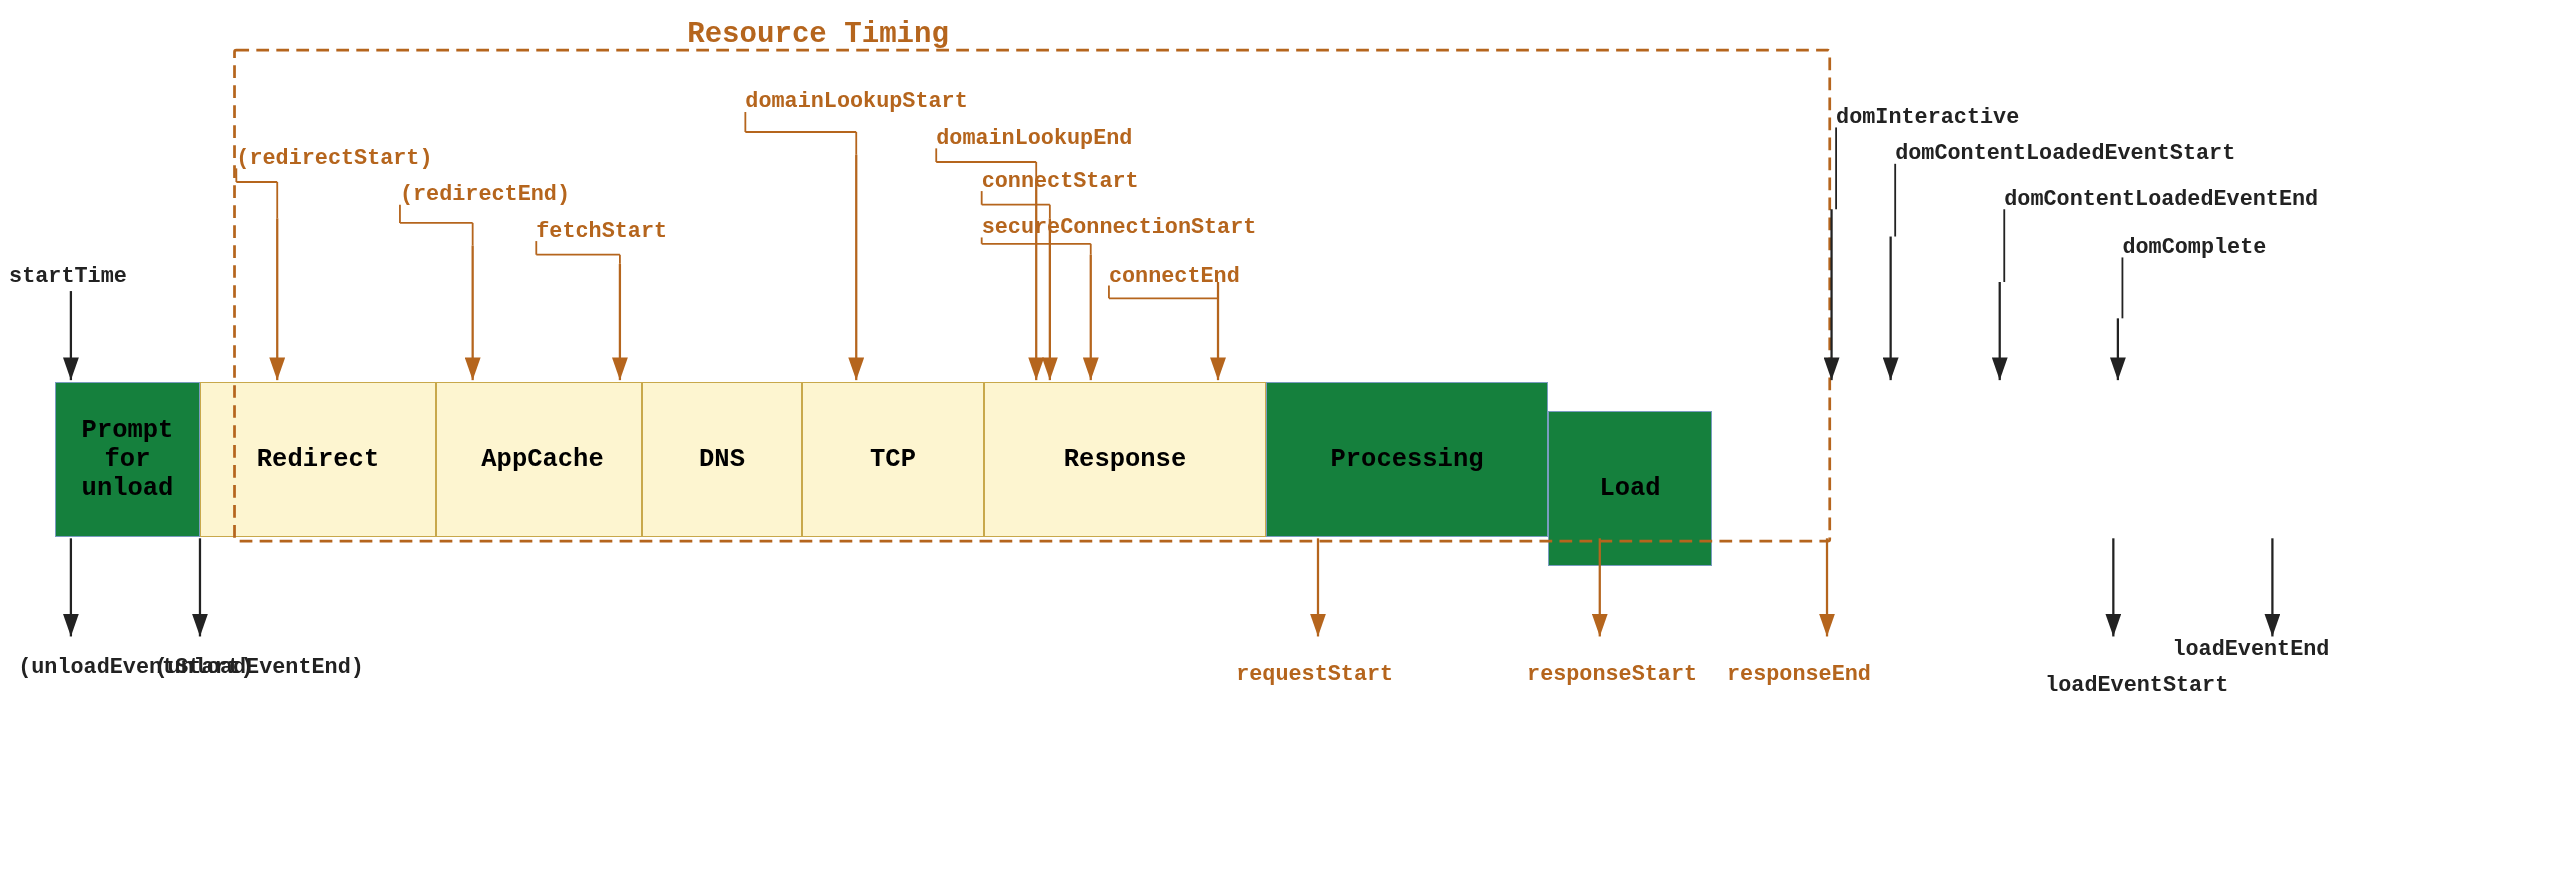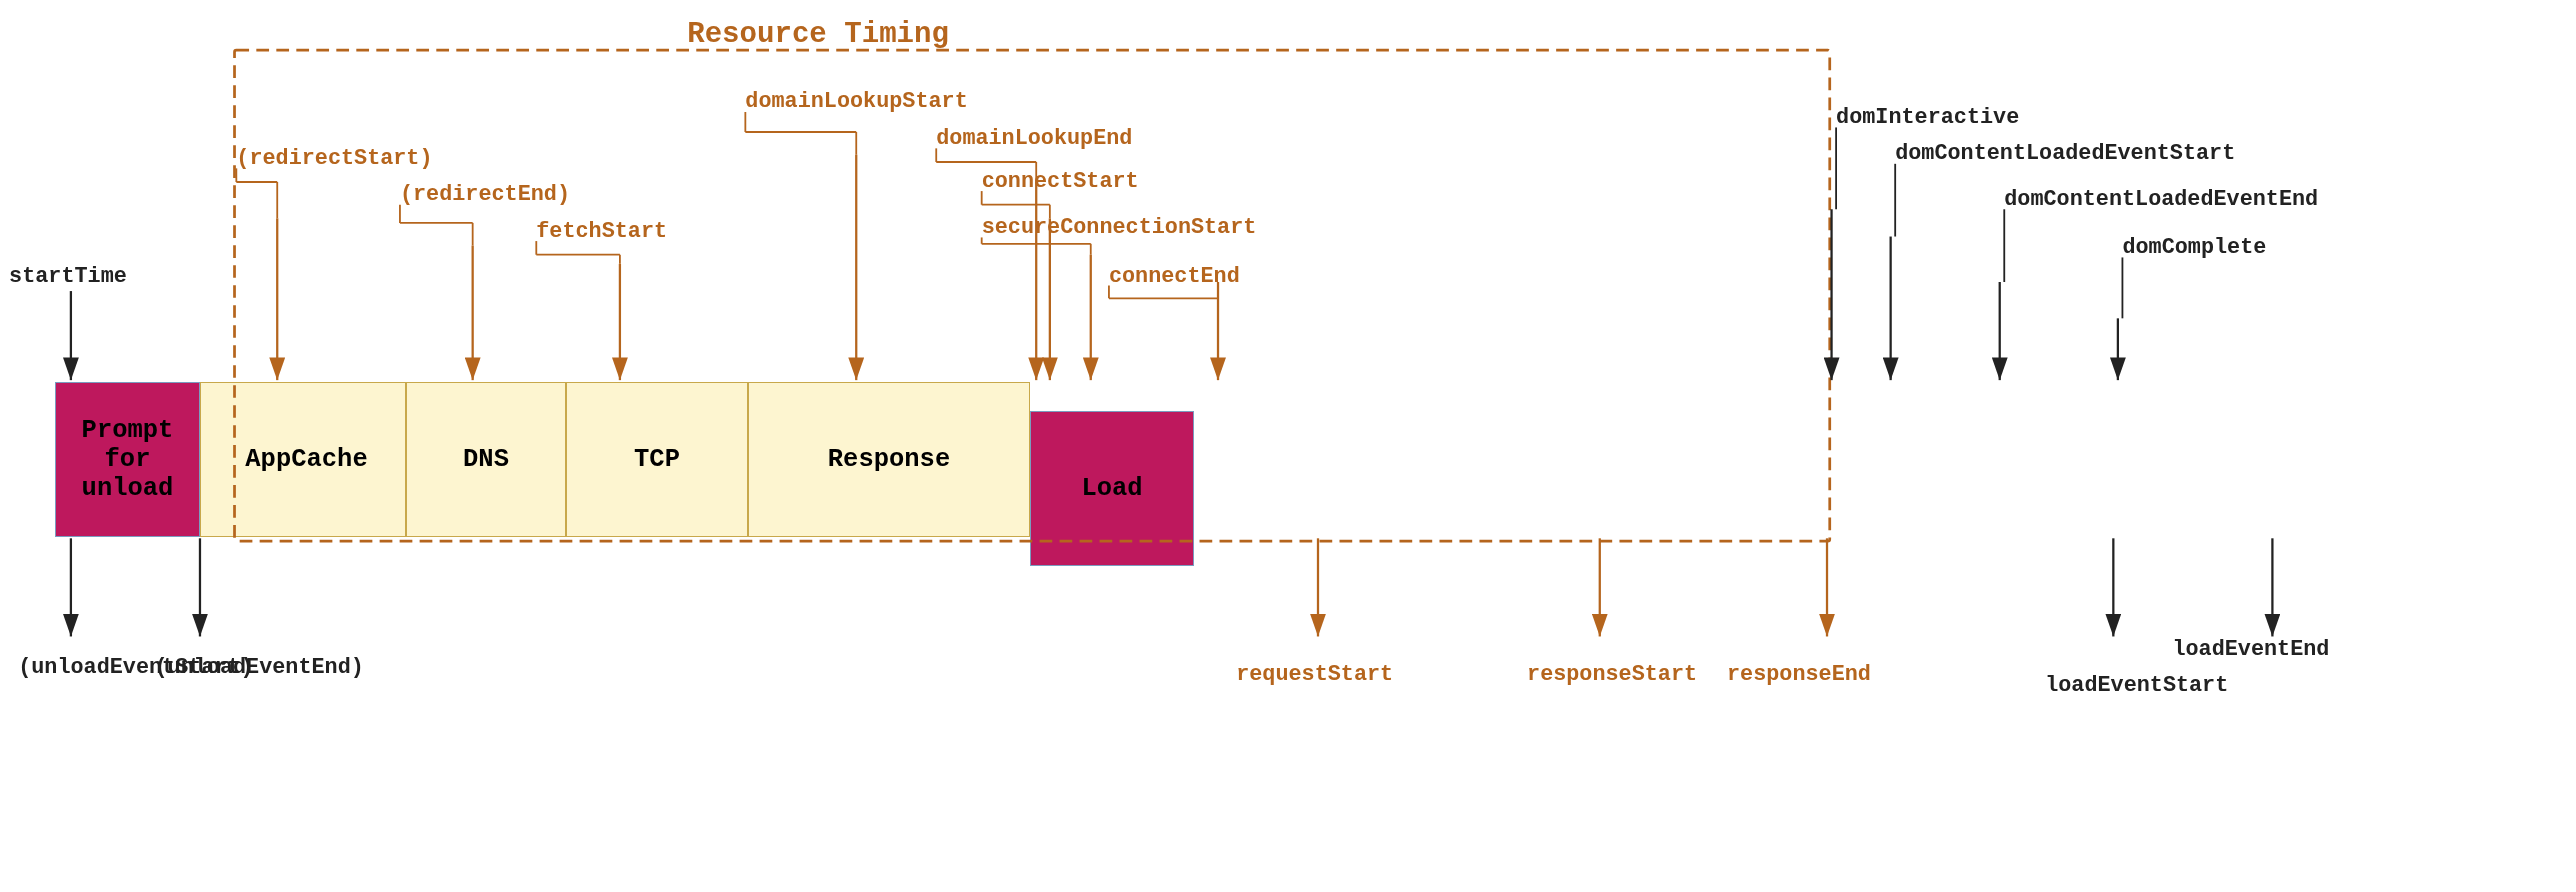--- a/index.html
+++ b/index.html
@@ -40,59 +40,65 @@
       display: flex;
       align-items: center;
       justify-content: center;
       text-align: center;
       font-size: 25.5px;
       font-weight: bold;
       height: 155px;
       padding: 9px;
     }
     .box-blue {
-      background: #be185d;
+      background: #15803d;
       border-color: #7a9cc0;
     }
     .box-yellow {
       background: #fdf5d0;
       border-color: #c8a84b;
     }
   </style>
 </head>
 <body>
 
 <div class="diagram-container">
 
   <div class="boxes-row">
 
     <div class="box box-blue" style="width:145px;">
       <span style="white-space:pre-line;">Prompt
 for
 unload</span>
     </div>
 
+    <div class="box box-yellow" style="width:236px;">
+      <span>Redirect</span>
+    </div>
 
     <div class="box box-yellow" style="width:206px;padding-left:16px;">
       <span>AppCache</span>
     </div>
 
     <div class="box box-yellow" style="width:160px;">
       <span>DNS</span>
     </div>
 
     <div class="box box-yellow" style="width:182px;text-align:center;">
       <span>TCP</span>
     </div>
 
 
     <div class="box box-yellow" style="width:282px;">
       <span>Response</span>
     </div>
 
+    <div class="box box-blue" style="width:282px;">
+      <span>Processing</span>
+    </div>
 
     <div class="box box-blue" style="width:164px;margin-top:29px;">
       <span>Load</span>
     </div>
   </div>
 
   <svg class="svg-overlay" xmlns="http://www.w3.org/2000/svg" viewBox="0 0 2834 982" width="2576" height="893">
     <defs>
       <marker id="arrowhead-orange" markerWidth="10" markerHeight="7" refX="10" refY="3.5" orient="auto">
         <polygon points="0 0, 10 3.5, 0 7" fill="#b5651d"></polygon>

